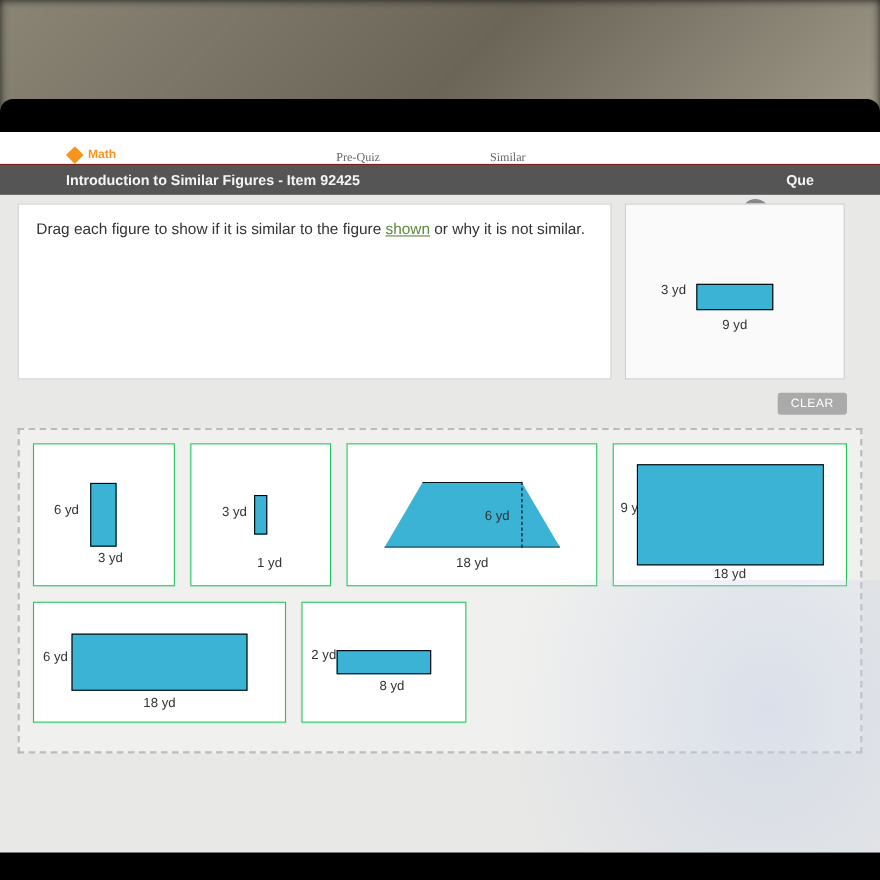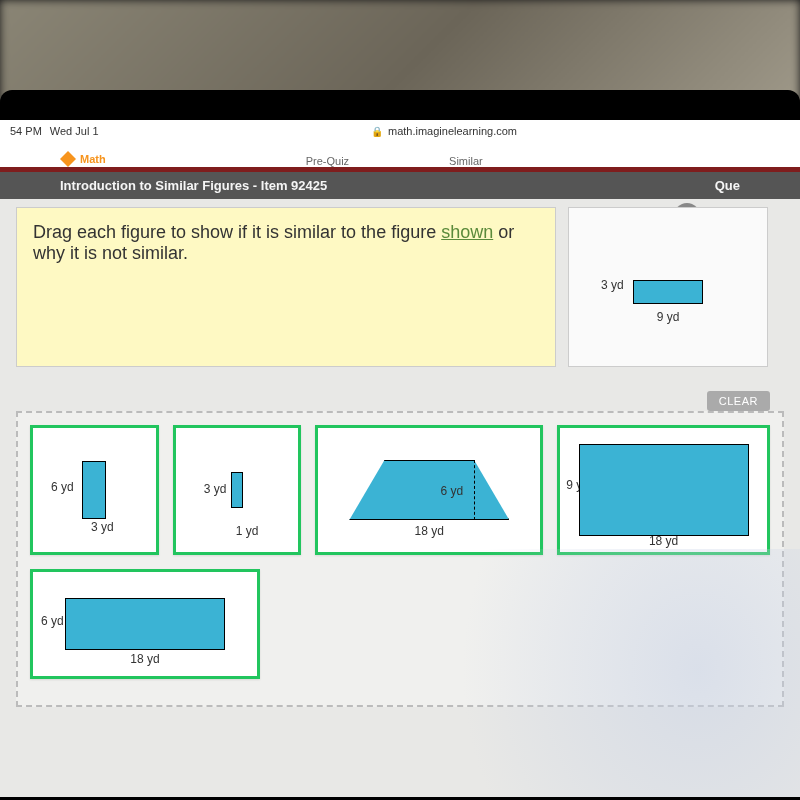--- a/index.html
+++ b/index.html
@@ -41,35 +41,35 @@
   .status-center { display:flex; align-items:center; gap:4px; }
   .lock { font-size: 10px; }
   .nav-bar {
     background: #fff;
     height: 30px;
     display: flex;
     align-items: flex-end;
     padding: 0 60px;
     font-size: 11px;
     color: #666;
-    border-bottom: 5px solid #7f1d1d;
+    border-bottom: 1px solid #7f1d1d;
   }
   .logo {
     display: flex;
     align-items: center;
     gap: 4px;
     margin-right: 200px;
   }
   .logo-icon {
     width: 16px; height: 16px;
     background: #f7941d;
     clip-path: polygon(50% 0%, 100% 50%, 50% 100%, 0% 50%);
   }
   .logo-text { color: #f7941d; font-weight: 600; }
-  .nav-item { margin-right: 100px; }
+  .nav-item { margin-right: 100px; font-family: Liberation Serif, serif; }
   .title-bar {
     background: #555;
     color: #f5f5f5;
     padding: 6px 60px;
     font-size: 13px;
     font-weight: 600;
     display: flex;
     justify-content: space-between;
     align-items: center;
   }
@@ -92,26 +92,26 @@
     justify-content: center;
     color: #fff;
     font-size: 12px;
   }
   .top-row {
     display: flex;
     gap: 12px;
     margin-bottom: 20px;
   }
   .prompt-box {
-    background: #fef9c3;
+    background: #ffffff;
     border: 1px solid #ccc;
     padding: 14px 16px;
     width: 540px;
     height: 160px;
-    font-size: 18px;
+    font-size: 14px;
     color: #333;
   }
   .prompt-box .shown { color: #5a8a3a; text-decoration: underline; }
   .ref-box {
     background: #fafafa;
     border: 1px solid #ccc;
     width: 200px;
     height: 160px;
     display: flex;
     align-items: center;
@@ -134,21 +134,21 @@
   }
   .ref-label-bottom {
     position: absolute;
     top: 102px;
     font-size: 12px;
     color: #333;
   }
   .clear-btn {
     position: absolute;
     right: 30px;
-    top: 192px;
+    top: 180px;
     background: #aaa;
     color: #fff;
     font-size: 11px;
     padding: 4px 12px;
     border-radius: 3px;
     letter-spacing: 0.5px;
   }
   .figures-area {
     border: 2px dashed #bbb;
     background: #f0f0ee;
@@ -156,21 +156,21 @@
     margin-right: 16px;
     margin-top: 44px;
   }
   .fig-row {
     display: flex;
     gap: 14px;
     margin-bottom: 14px;
   }
   .fig-card {
     background: #fff;
-    border: 3px solid #22c55e;
+    border: 1px solid #22c55e;
     box-shadow: 0 1px 2px rgba(0,0,0,0.1);
     display: flex;
     align-items: center;
     justify-content: center;
     position: relative;
     font-size: 12px;
     color: #333;
   }
   .c1 { width: 130px; height: 130px; }
   .c2 { width: 130px; height: 130px; }
@@ -208,31 +208,20 @@
     pointer-events: none;
   }
 </style>
 </head>
 <body>
 
 <div class="background-blur"></div>
 
 <div class="tablet-frame">
 
-  <div class="status-bar">
-    <div class="status-left">
-      <span>54 PM</span>
-      <span>Wed Jul 1</span>
-    </div>
-    <div class="status-center">
-      <span class="lock">🔒</span>
-      <span>math.imaginelearning.com</span>
-    </div>
-    <div></div>
-  </div>
 
   <div class="nav-bar">
     <div class="logo">
       <span class="logo-icon"></span>
       <span class="logo-text">Math</span>
     </div>
     <div class="nav-item">Pre-Quiz</div>
     <div class="nav-item">Similar</div>
   </div>
 
@@ -291,20 +280,25 @@
         </div>
       </div>
 
       <div class="fig-row">
         <div class="fig-card c5">
           <span class="lbl" style="left:8px; top:42px;">6 yd</span>
           <div class="shape shape-wide1"></div>
           <span class="lbl" style="bottom:10px;">18 yd</span>
         </div>
 
+        <div class="fig-card c6">
+          <span class="lbl" style="left:8px; top:40px;">2 yd</span>
+          <div class="shape shape-wide2"></div>
+          <span class="lbl" style="bottom:26px; left:70px;">8 yd</span>
+        </div>
       </div>
 
     </div>
 
     <div class="glare"></div>
   </div>
 
 </div>
 
 </body></html>

